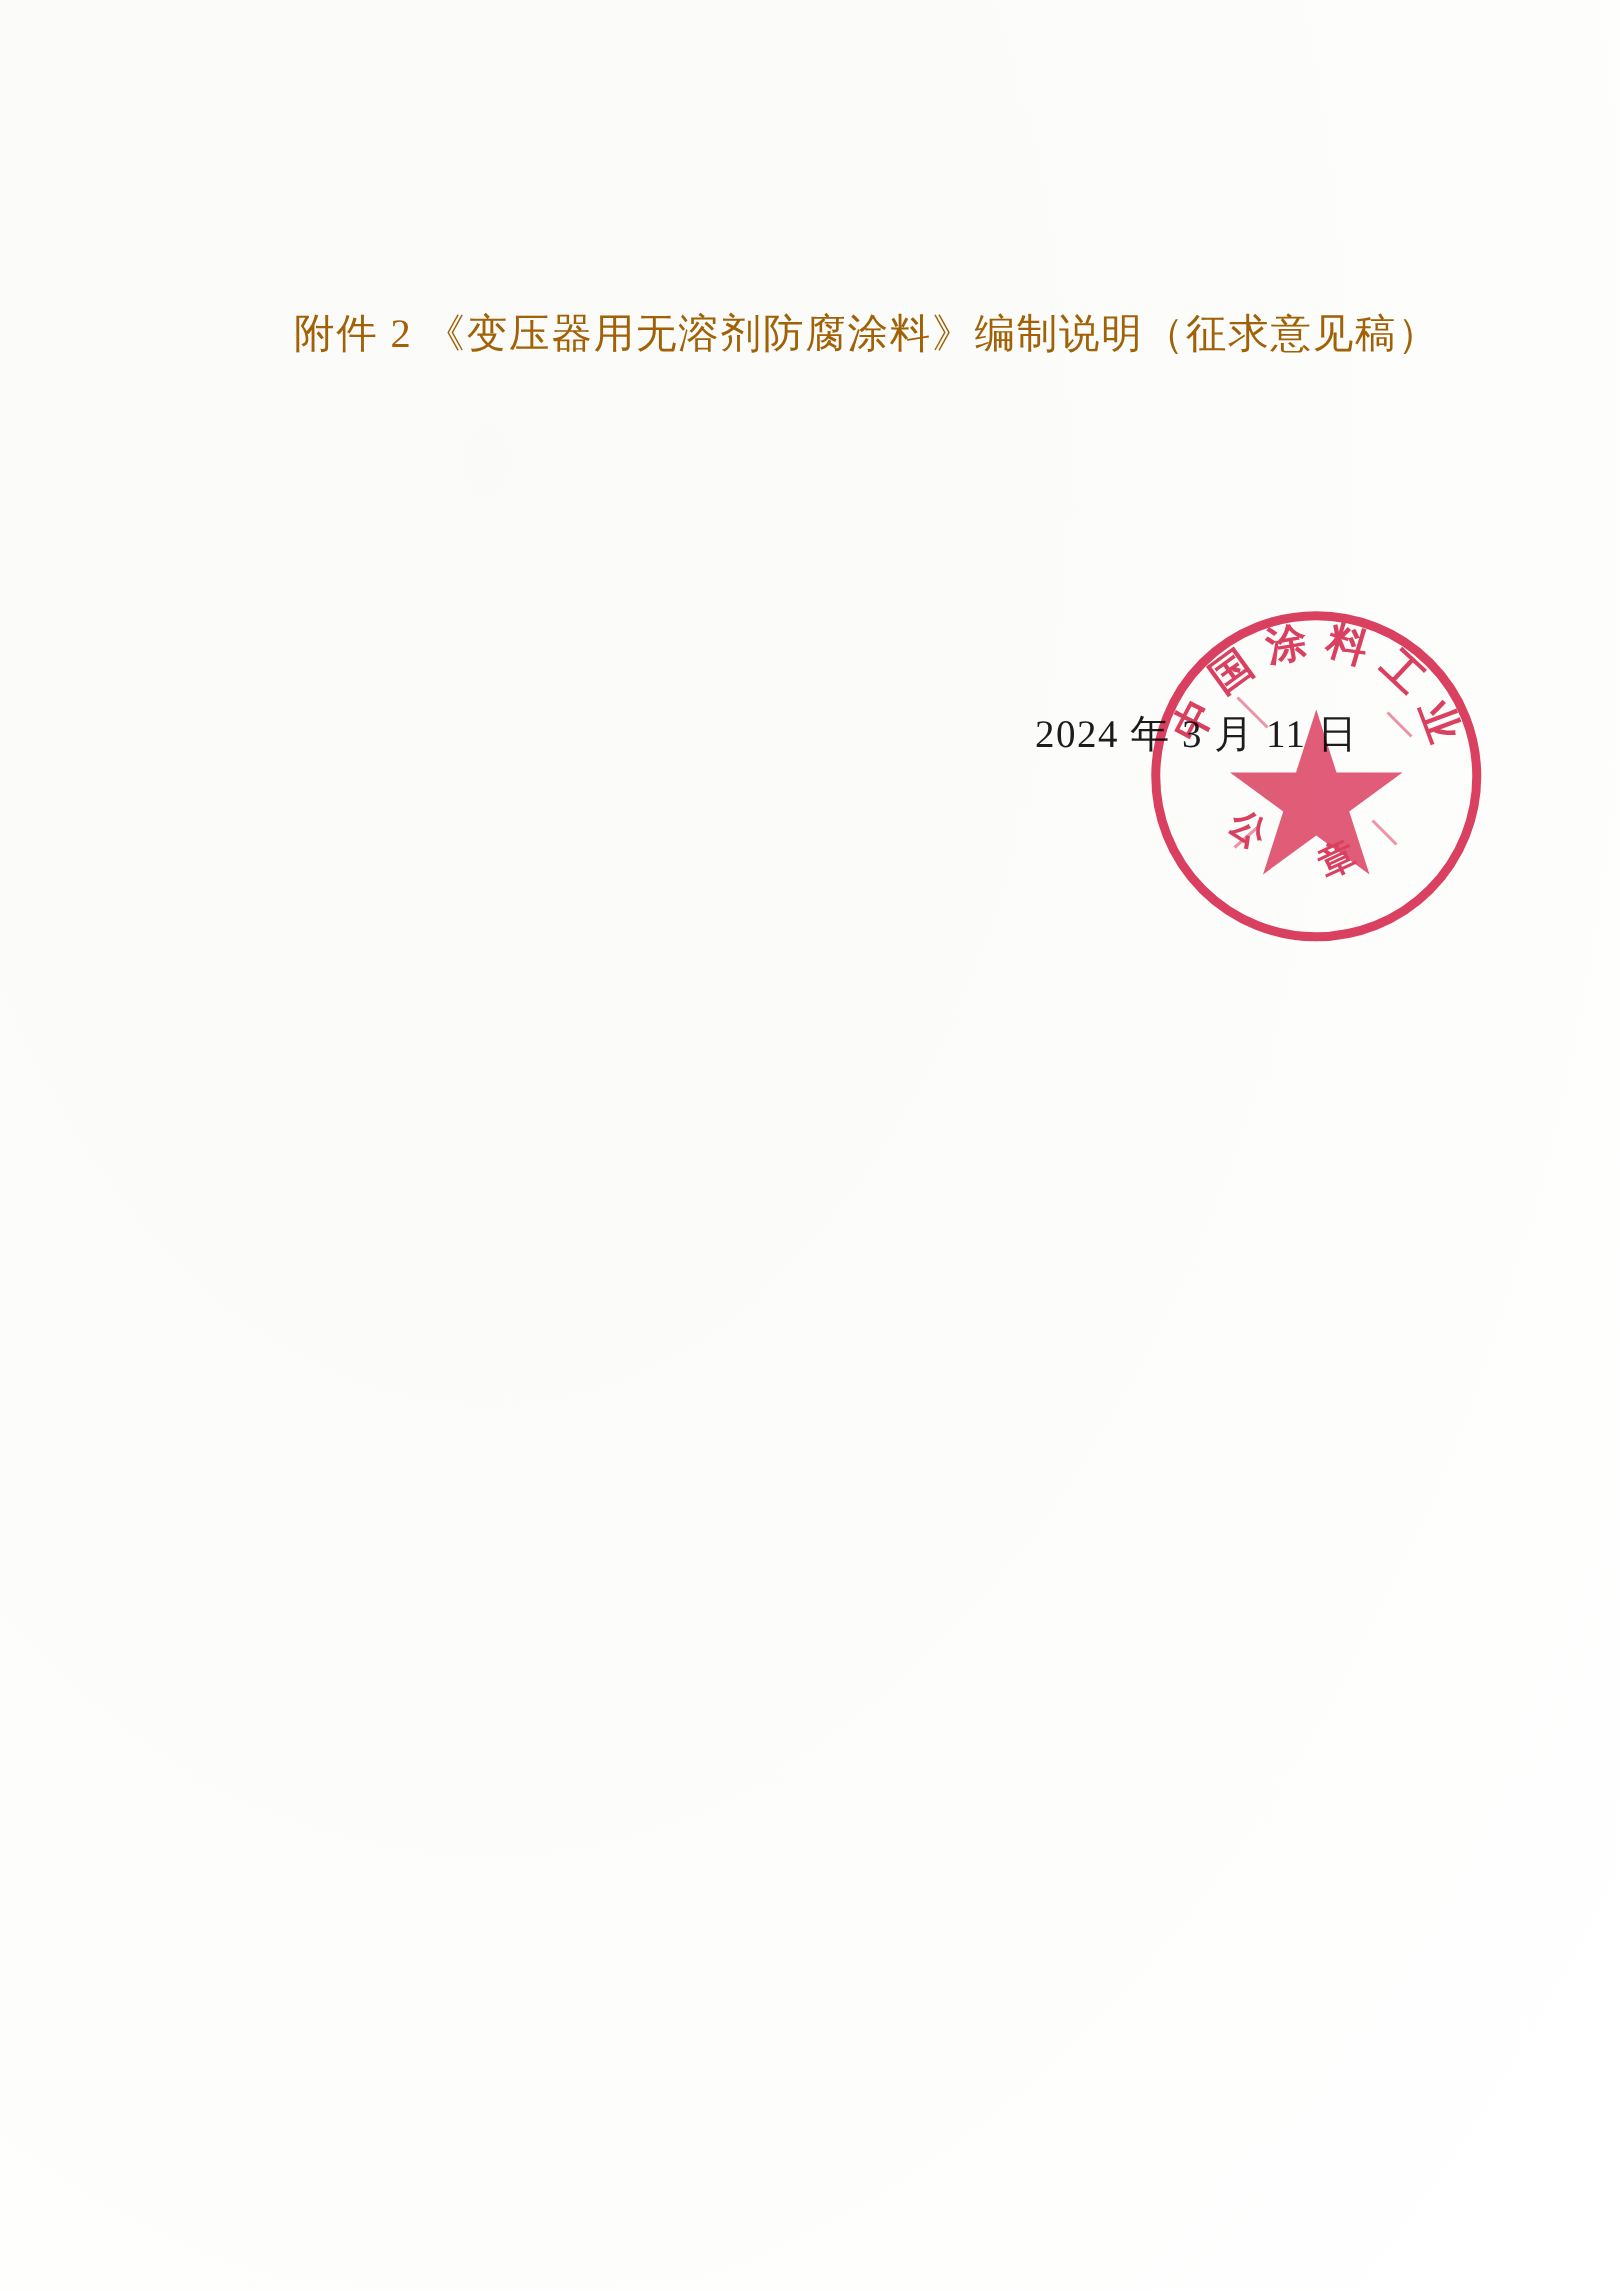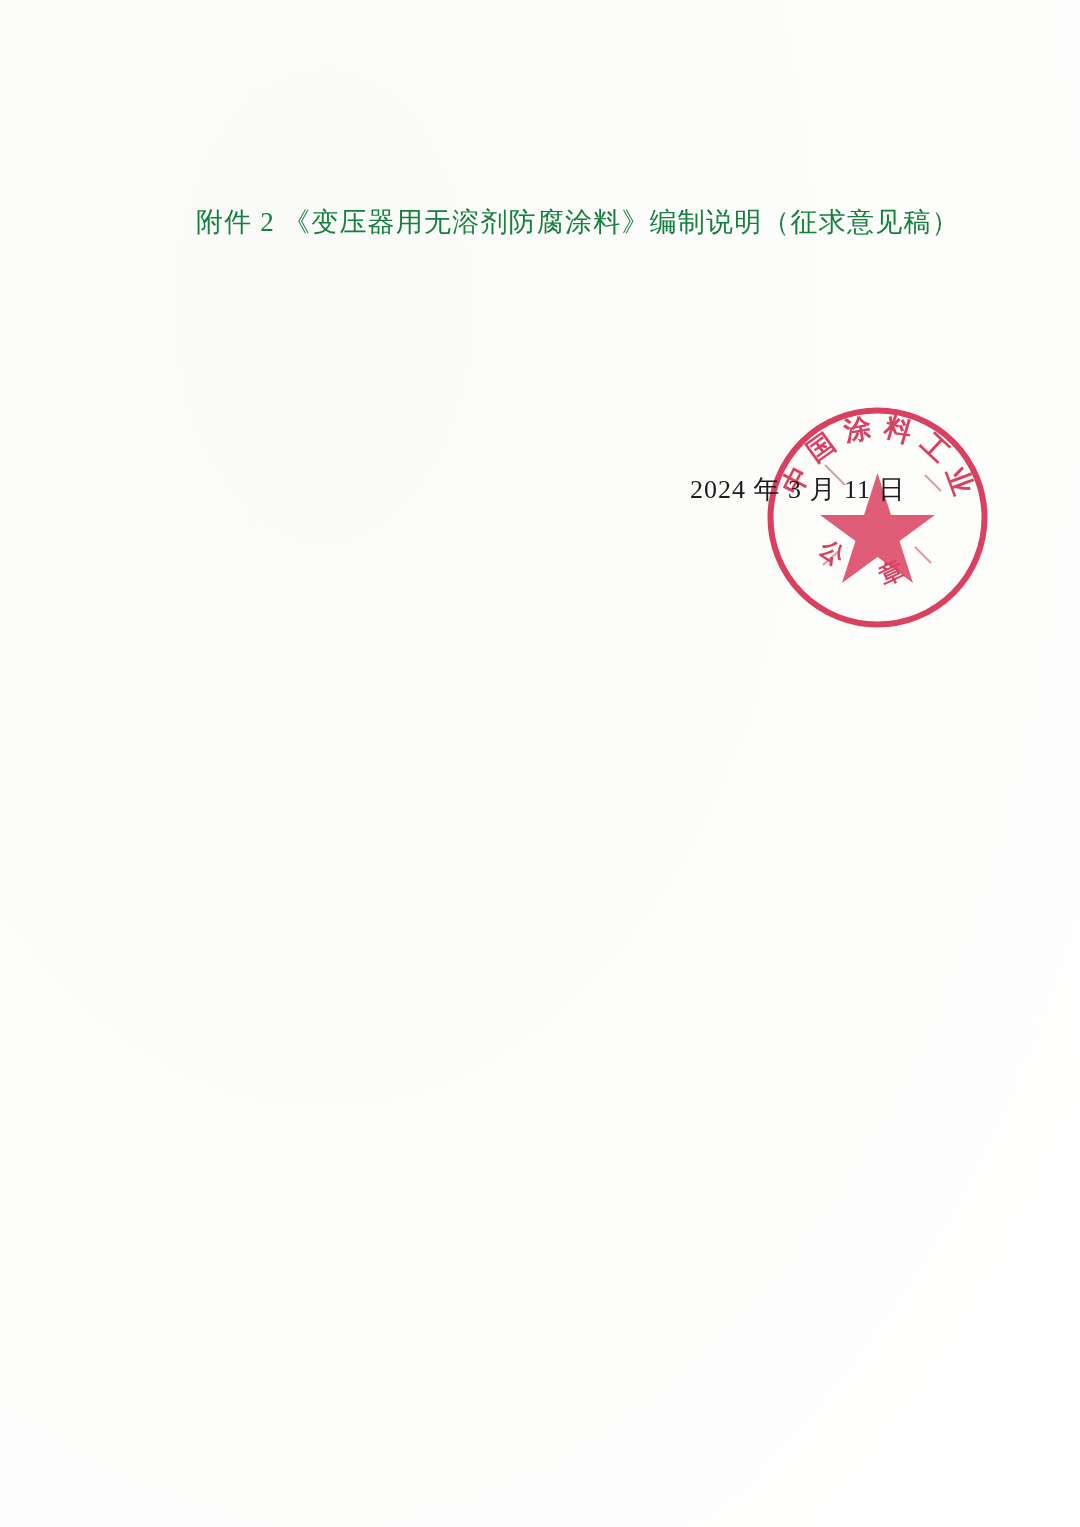--- a/index.html
+++ b/index.html
@@ -29,21 +29,21 @@
     pointer-events: none;
   }
   .body-text {
     position: absolute;
     left: 134px;
     top: 196px;
     width: 830px;
     font-size: 27px;
     line-height: 52px;
     letter-spacing: 1.2px;
-    color: #15803d;
+    color: #a16207;
   }
   .para {
     margin: 0;
     text-indent: 0;
     white-space: pre-wrap;
   }
   .para-1 {
     text-align: justify;
     text-justify: inter-ideograph;
   }

